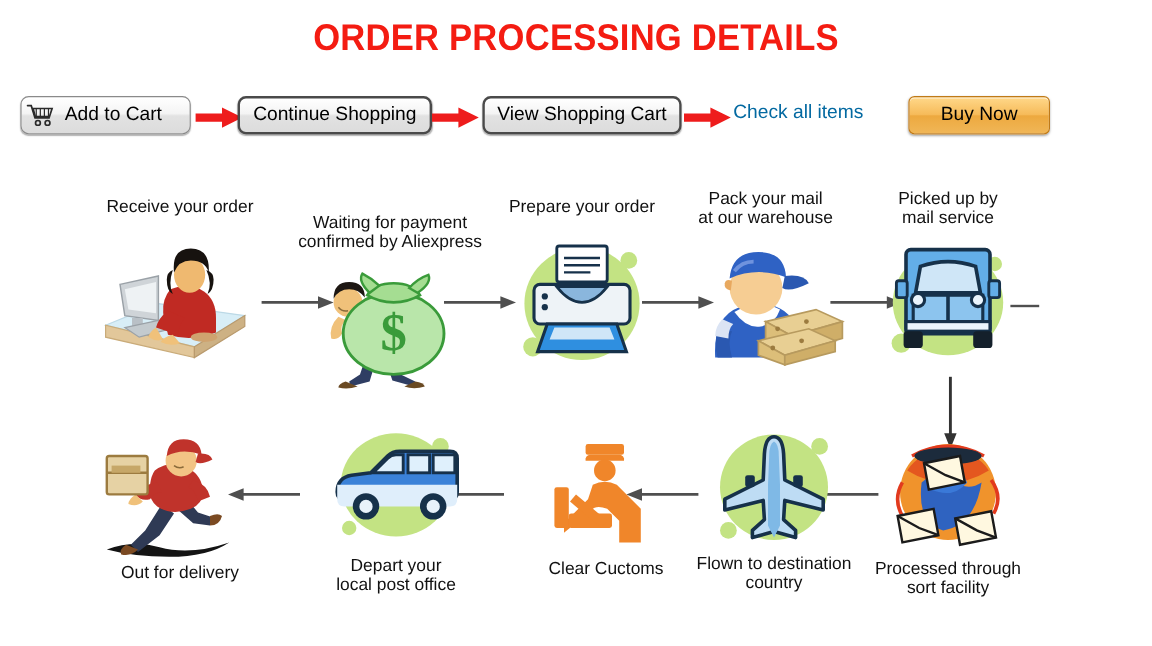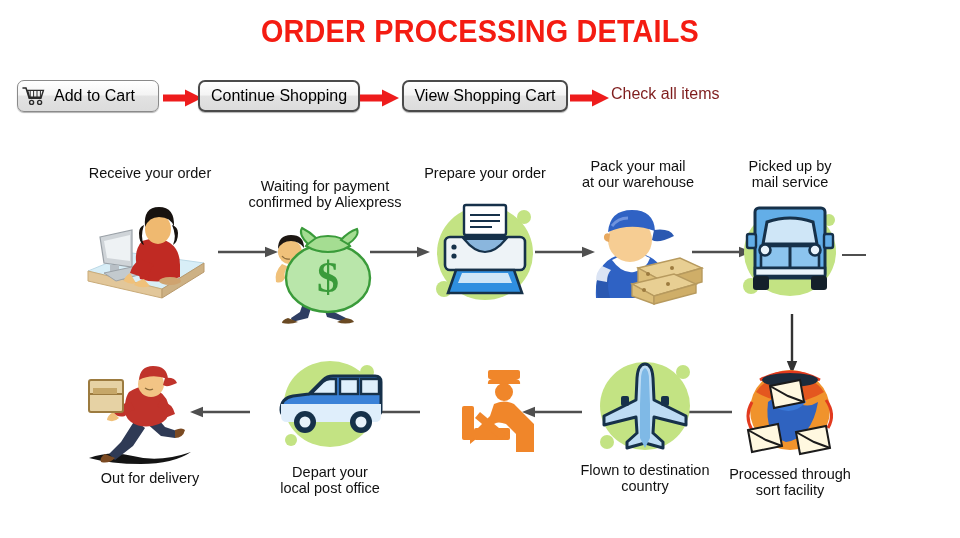--- a/index.html
+++ b/index.html
@@ -28,21 +28,21 @@
   #b-add{left:17px;width:142px;justify-content:flex-start;padding-left:36px;}
   #b-cont{left:198px;width:162px;}
   #b-view{left:402px;width:166px;}
   #b-buy{
     left:757px;width:118px;height:32px;border:1px solid #c07a17;border-radius:5px;
     background:linear-gradient(to bottom,#ffd88a 0%,#f6bb5a 48%,#eda93f 52%,#f0b657 100%);
     box-shadow:0 1px 2px rgba(0,0,0,.35), inset 0 1px 0 rgba(255,255,255,.7);
     font-size:16px;
   }
   #cart-icon{position:absolute;left:17px;top:0;width:34px;height:32px;display:flex;align-items:center;justify-content:center;}
-  #chk-text{position:absolute;left:611px;top:5px;font-size:16px;color:#7f1d1d;white-space:nowrap;}
+  #chk-text{position:absolute;left:611px;top:5px;font-size:16px;color:#0369a1;white-space:nowrap;}
 
   .redarrow{position:absolute;top:9px;width:40px;height:18px;}
 
   
   .node{position:absolute;}
   .node .cap{
     position:absolute;text-align:center;font-size:14.5px;line-height:1.12;color:#111;
     white-space:pre-line;left:50%;transform:translateX(-50%);width:180px;
   }
   .art{position:absolute;left:50%;transform:translateX(-50%);}
@@ -93,20 +93,23 @@
     </div>
 
     <span class="redarrow" style="left:570px;">
       <svg width="40" height="18" viewBox="0 0 40 18">
           <path d="M0 5.6 H22 V0.6 L39 9 L22 17.4 V12.4 H0 Z" fill="#ee1c1c"></path>
         </svg>
     </span>
 
     <div id="chk-text">Check all items</div>
 
+    <div class="btn" id="b-buy">
+      <span>Buy Now</span>
+    </div>
   </div>
 
   <div class="node" style="left:60px;top:165px;width:180px;height:150px;">
     <div class="cap" style="top:0;">Receive your order</div>
     <div class="art" style="top:32px;">
       <svg width="160" height="110" viewBox="0 0 160 110">
 
         <path d="M18 74 L62 56 L134 66 L92 92 Z" fill="#d8eef7" stroke="#bcd9e6" stroke-width="1"></path>
         <path d="M18 74 L18 84 L92 101 L92 92 Z" fill="#e2c79a" stroke="#c9ab79" stroke-width="1"></path>
         <path d="M92 92 L92 101 L134 75 L134 66 Z" fill="#cdb184" stroke="#b99a6d" stroke-width="1"></path>
@@ -346,20 +349,21 @@
           <circle cx="54" cy="26" r="9"></circle>
 
           <path d="M44 38 q10 -5 20 0 l10 10 l10 10 v28 h-18 v-18 l-10 -10 q-10 -4 -14 2 l-22 18 v-8 l20 -20 z"></path>
 
           <rect x="12" y="40" width="12" height="34" rx="2"></rect>
           <rect x="24" y="62" width="36" height="12" rx="2"></rect>
           <path d="M30 46 l26 22 l-5 6 l-26 -22z"></path>
         </g>
       </svg>
     </div>
+    <div class="cap" style="top:108px;">Clear Cuctoms</div>
   </div>
 
   <div style="position:absolute;left:358px;top:405px;">
     <svg width="62" height="14" viewBox="0 0 62 14">
         <path d="M62 7 H12" stroke="#4f4f4f" stroke-width="2.4"></path>
         <path d="M2 7 L15 1.8 L15 12.2 Z" fill="#4f4f4f"></path>
       </svg>
   </div>
 
   <div class="node" style="left:240px;top:352px;width:180px;height:160px;">

